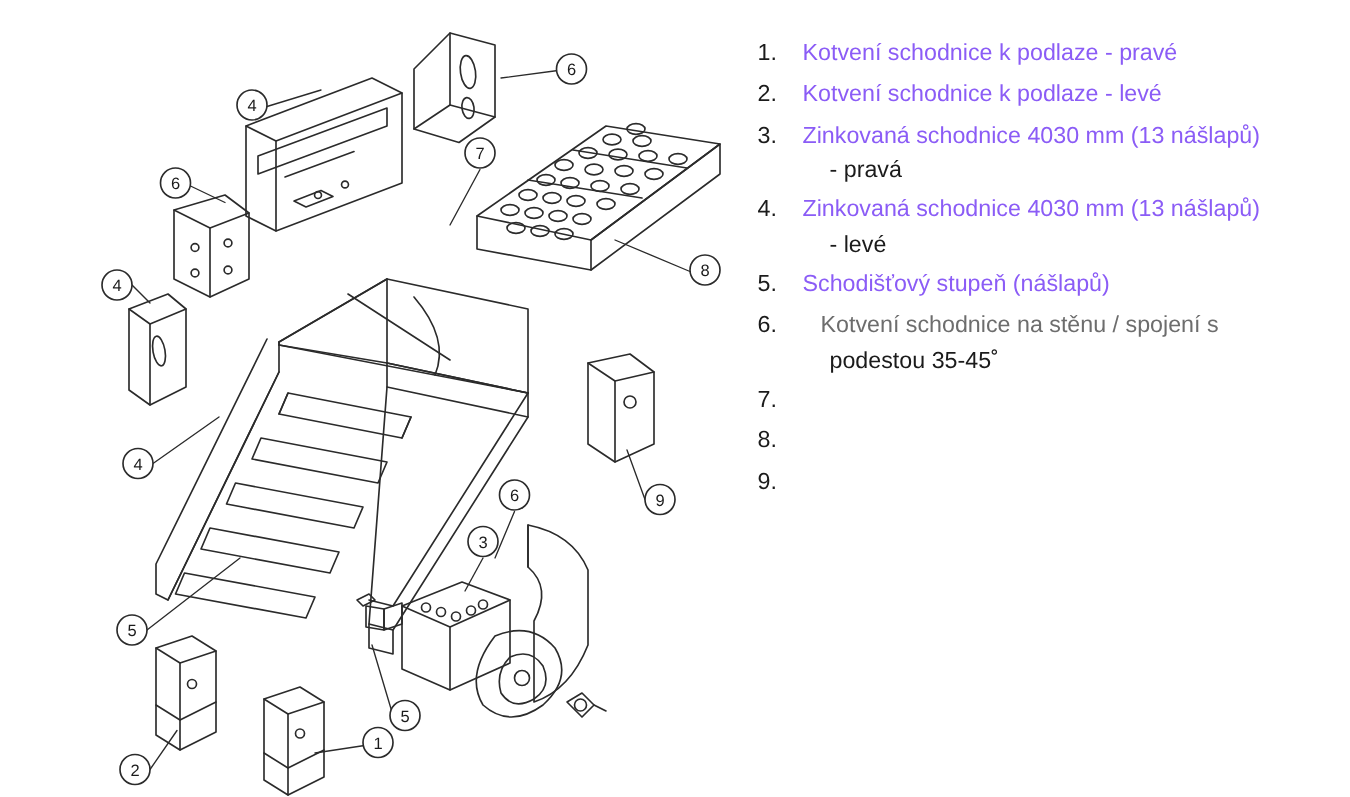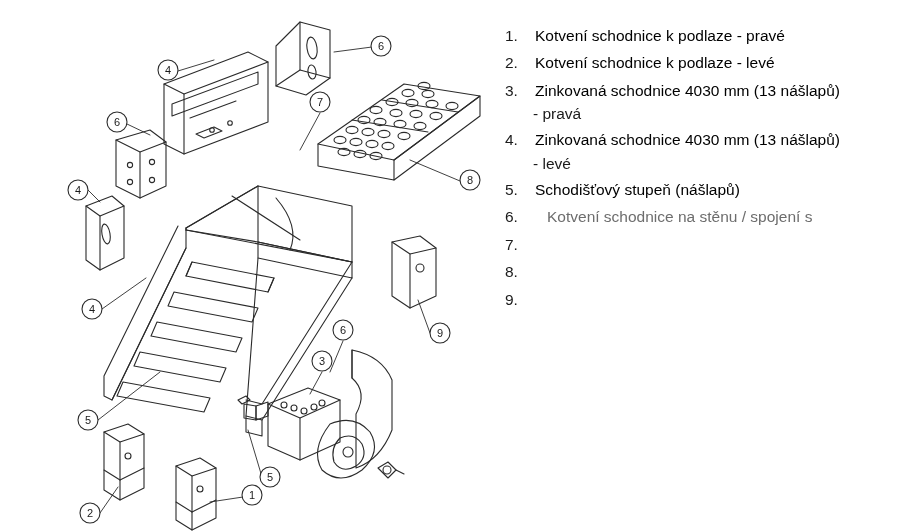--- a/index.html
+++ b/index.html
@@ -34,28 +34,28 @@
   }
   .legend-num {
     width: 30px;
     flex: 0 0 30px;
     font-size: 15.5px;
     color: #1b1b1b;
     text-align: left;
   }
   .legend-text {
     font-size: 15.5px;
-    color: #000000;
+    color: #8b5cf6;
   }
   .legend-text.grey {
     color: #6d6d6d;
     margin-left: 12px;
   }
   .legend-cont {
-    margin-left: 28px;
+    margin-left: 48px;
     font-size: 15.5px;
     color: #1b1b1b;
     margin-top: -3px;
     margin-bottom: 7px;
   }
   
   #drawing {
     position: absolute;
     left: 0;
     top: 0;
@@ -332,20 +332,21 @@
 
     <div class="legend-row">
       <span class="legend-num">5.</span>
       <span class="legend-text">Schodišťový stupeň (nášlapů)</span>
     </div>
 
     <div class="legend-row">
       <span class="legend-num">6.</span>
       <span class="legend-text grey">Kotvení schodnice na stěnu / spojení s</span>
     </div>
+    <div class="legend-cont">podestou 35-45˚</div>
 
     <div class="legend-row">
       <span class="legend-num">7.</span>
     </div>
 
     <div class="legend-row">
       <span class="legend-num">8.</span>
     </div>
 
     <div class="legend-row">

